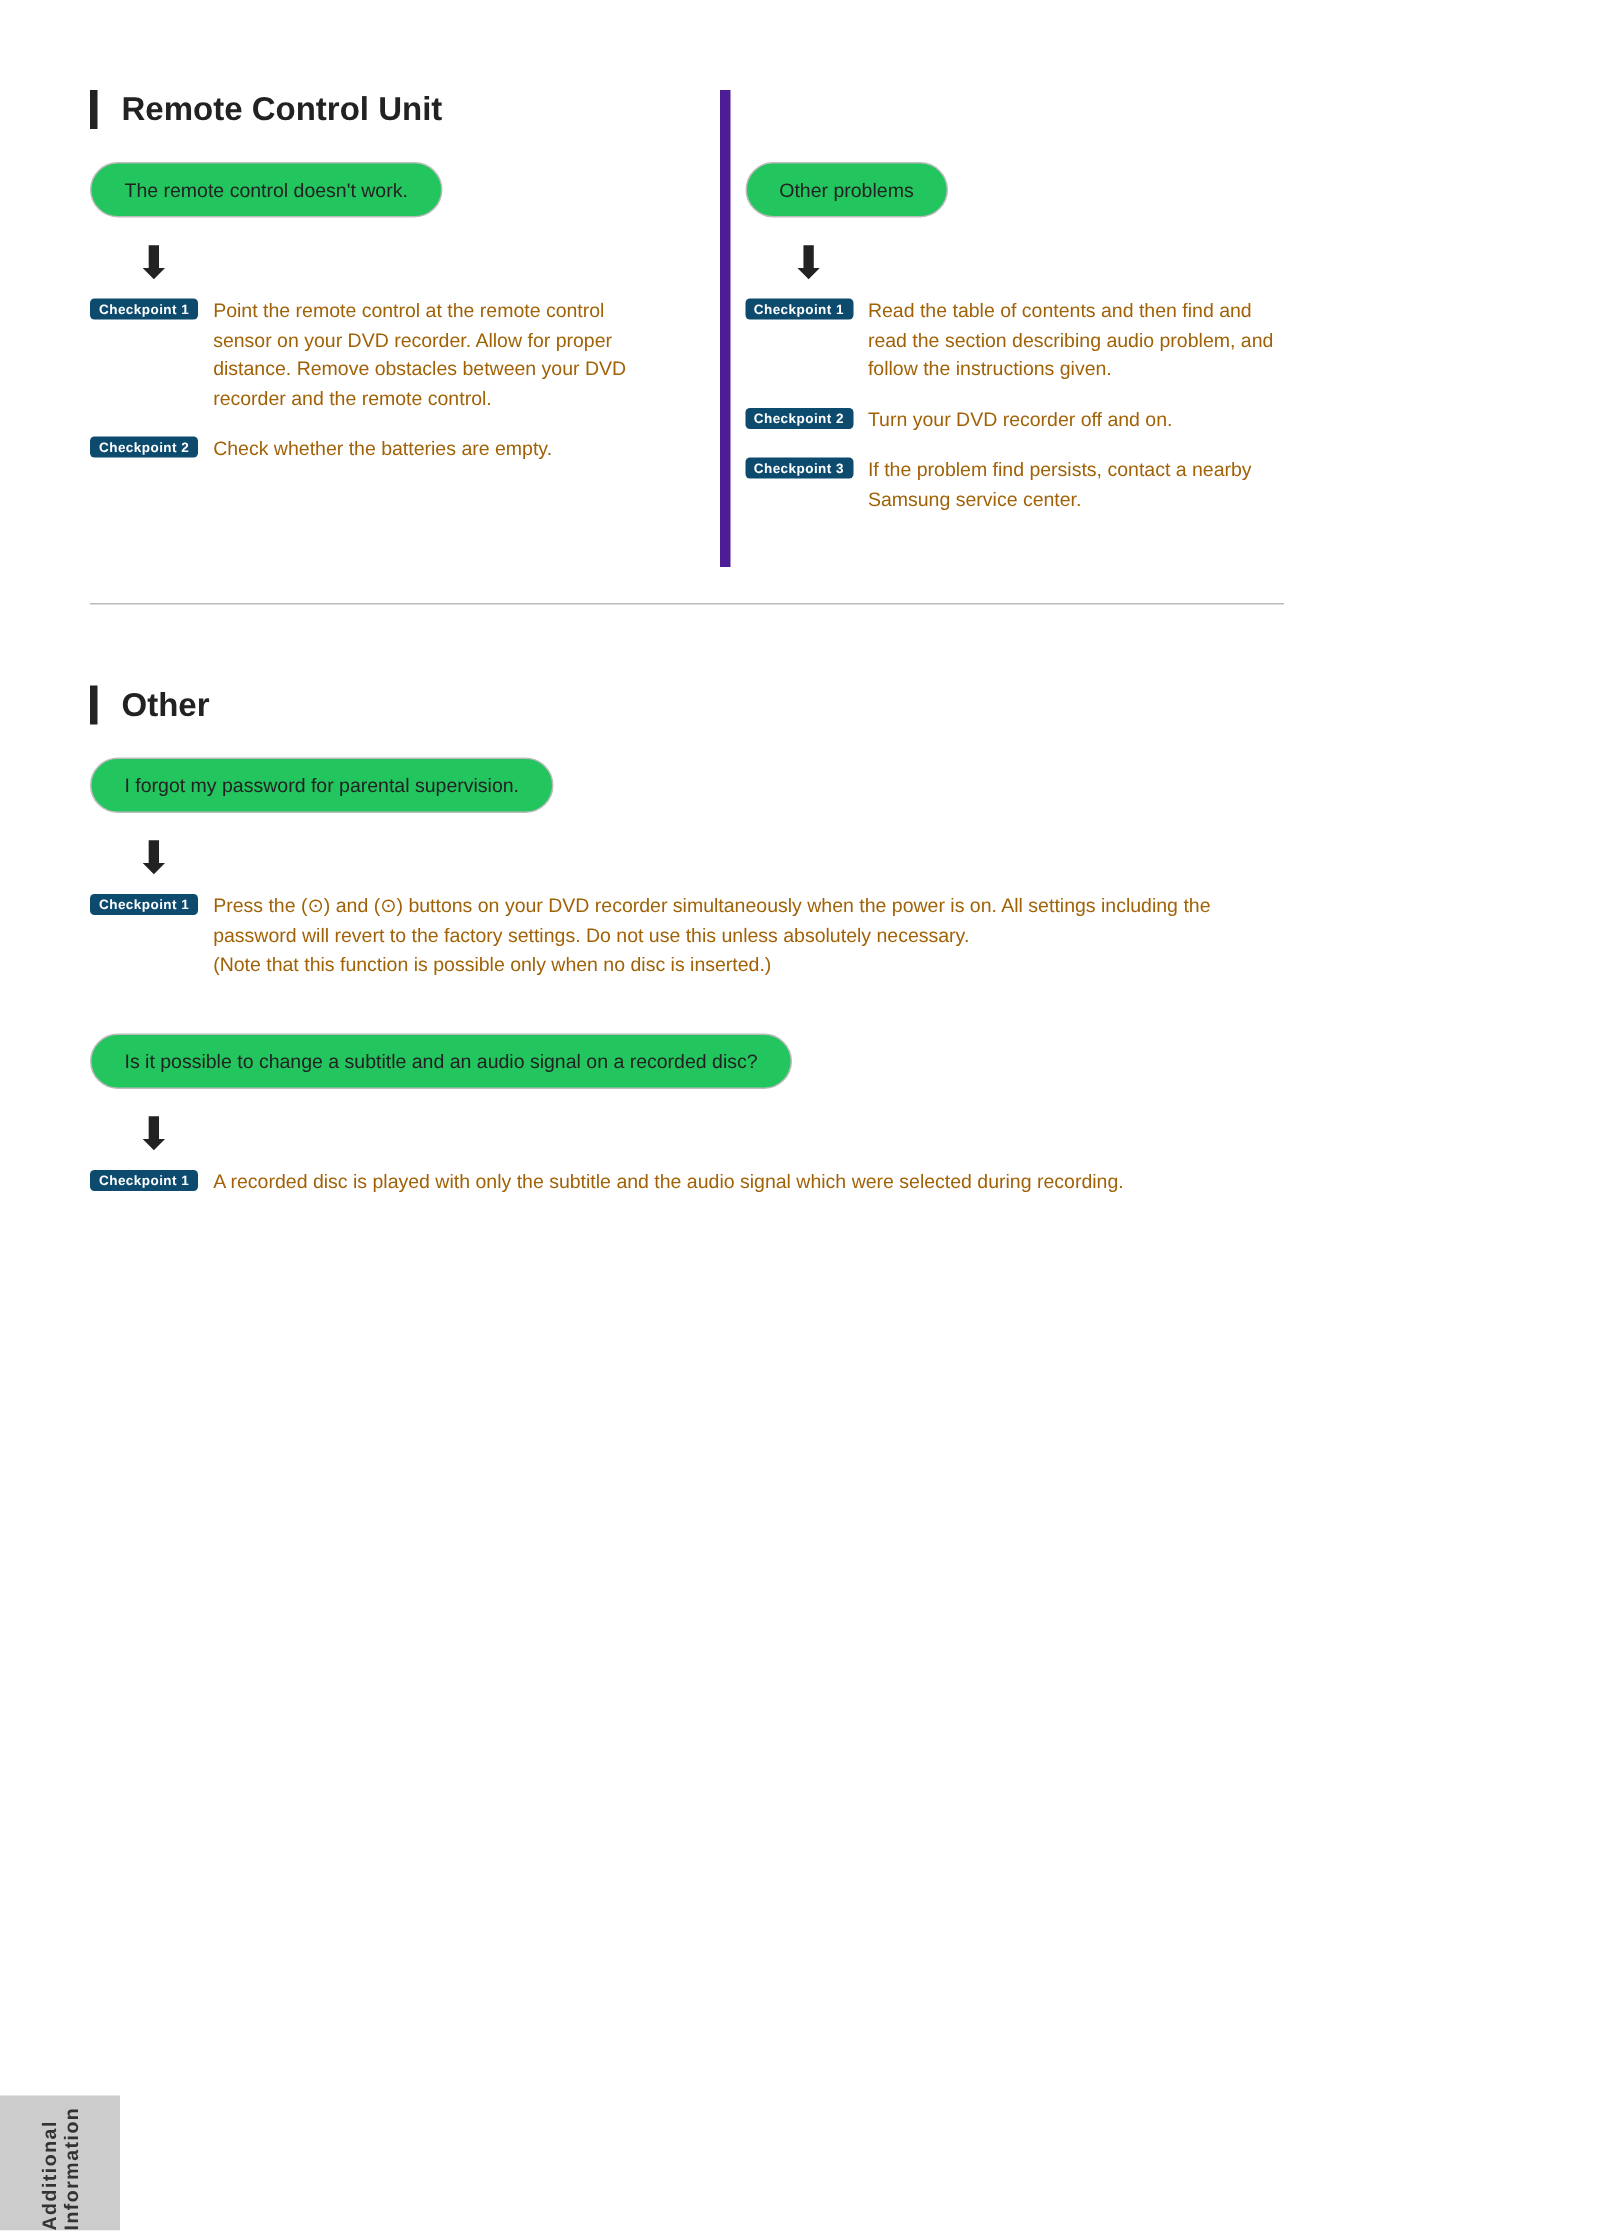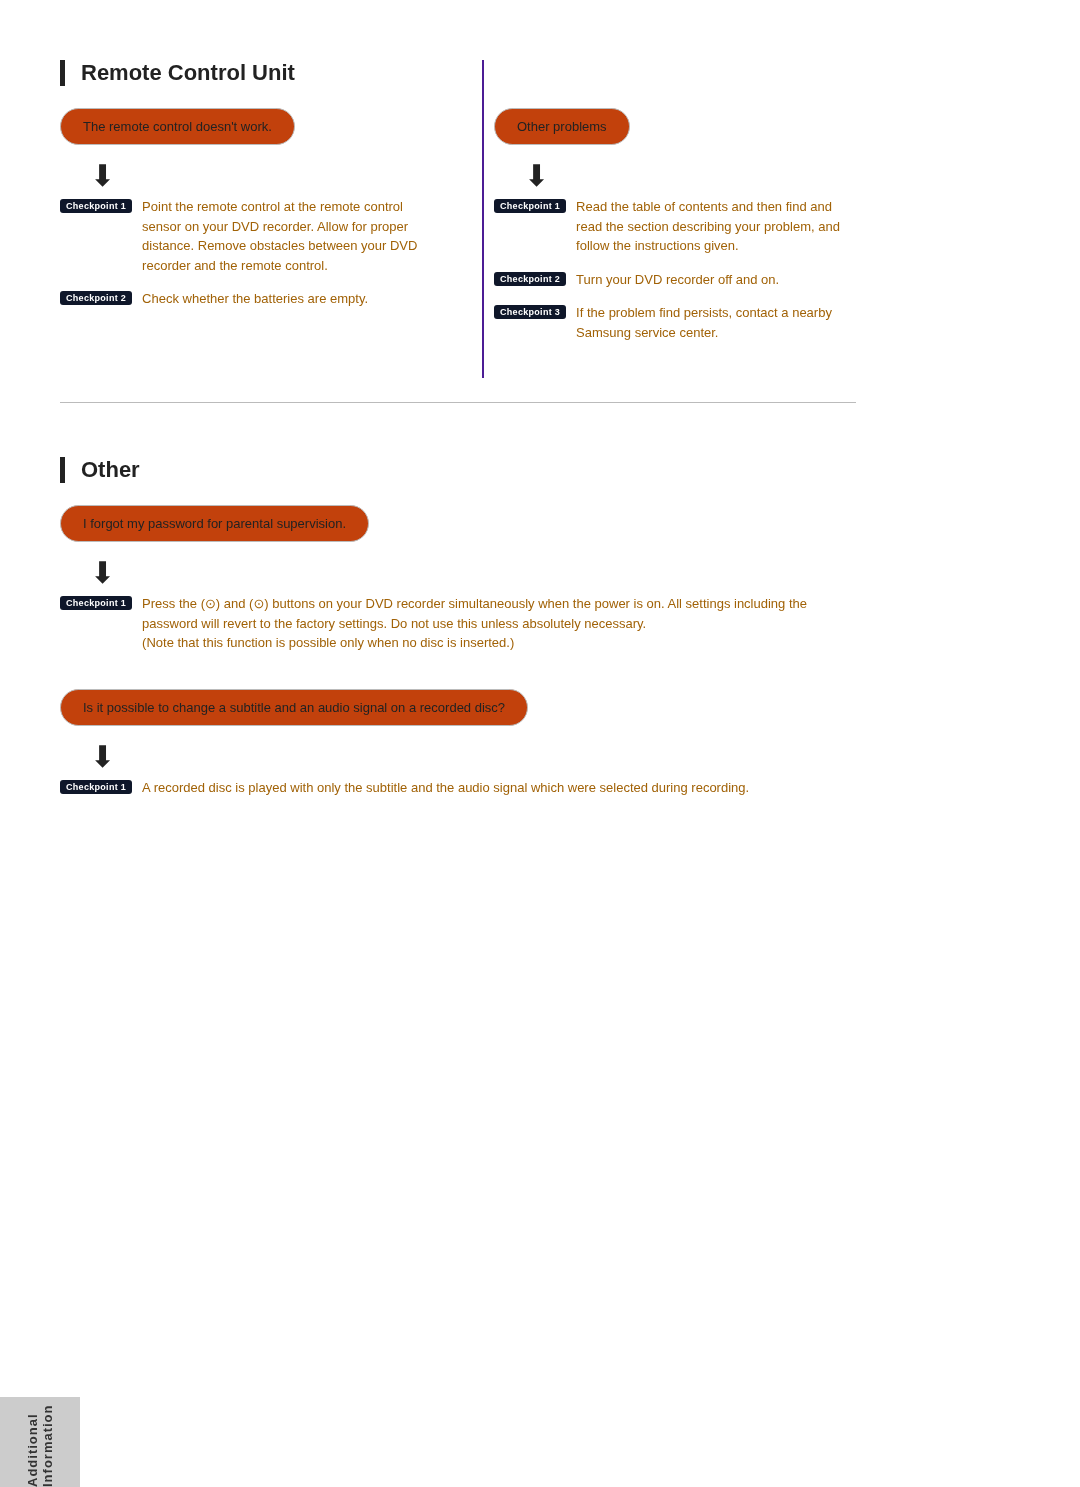--- a/index.html
+++ b/index.html
@@ -30,21 +30,21 @@
     }
 
     .left-col {
       flex: 1;
       padding-right: 20px;
     }
 
     .right-col {
       flex: 1;
       padding-left: 10px;
-      border-left: 2px solid #4c1d95;
+      border-left: 7px solid #4c1d95;
     }
 
     .section-title {
       font-size: 22px;
       font-weight: bold;
       margin-bottom: 22px;
       display: flex;
       align-items: center;
       gap: 10px;
     }
@@ -55,21 +55,21 @@
       height: 26px;
       background: #222;
       margin-right: 6px;
       flex-shrink: 0;
     }
 
     .problem-box {
       border: 1px solid #bbb;
       border-radius: 20px;
       padding: 10px 22px;
-      background: #c2410c;
+      background: #22c55e;
       display: inline-block;
       font-size: 13px;
       margin-bottom: 10px;
       max-width: 100%;
     }
 
     .arrow-down {
       font-size: 30px;
       color: #222;
       margin: 6px 0 6px 30px;
@@ -78,21 +78,21 @@
     }
 
     .checkpoint-row {
       display: flex;
       align-items: flex-start;
       margin-bottom: 14px;
       gap: 10px;
     }
 
     .checkpoint-badge {
-      background: #0f172a;
+      background: #0c4a6e;
       color: #fff;
       font-size: 9px;
       font-weight: bold;
       padding: 2px 6px;
       border-radius: 3px;
       white-space: nowrap;
       flex-shrink: 0;
       margin-top: 2px;
       letter-spacing: 0.3px;
     }
@@ -187,21 +187,21 @@
 
       <div class="section-block">
         <div class="problem-box">
           <span>Other problems</span>
         </div>
 
         <span class="arrow-down">⬇</span>
 
         <div class="checkpoint-row">
           <span class="checkpoint-badge">Checkpoint 1</span>
-          <span class="checkpoint-text">Read the table of contents and then find and read the section describing your problem, and follow the instructions given.</span>
+          <span class="checkpoint-text">Read the table of contents and then find and read the section describing audio problem, and follow the instructions given.</span>
         </div>
 
         <div class="checkpoint-row">
           <span class="checkpoint-badge">Checkpoint 2</span>
           <span class="checkpoint-text">Turn your DVD recorder off and on.</span>
         </div>
 
         <div class="checkpoint-row">
           <span class="checkpoint-badge">Checkpoint 3</span>
           <span class="checkpoint-text">If the problem find persists, contact a nearby Samsung service center.</span>

